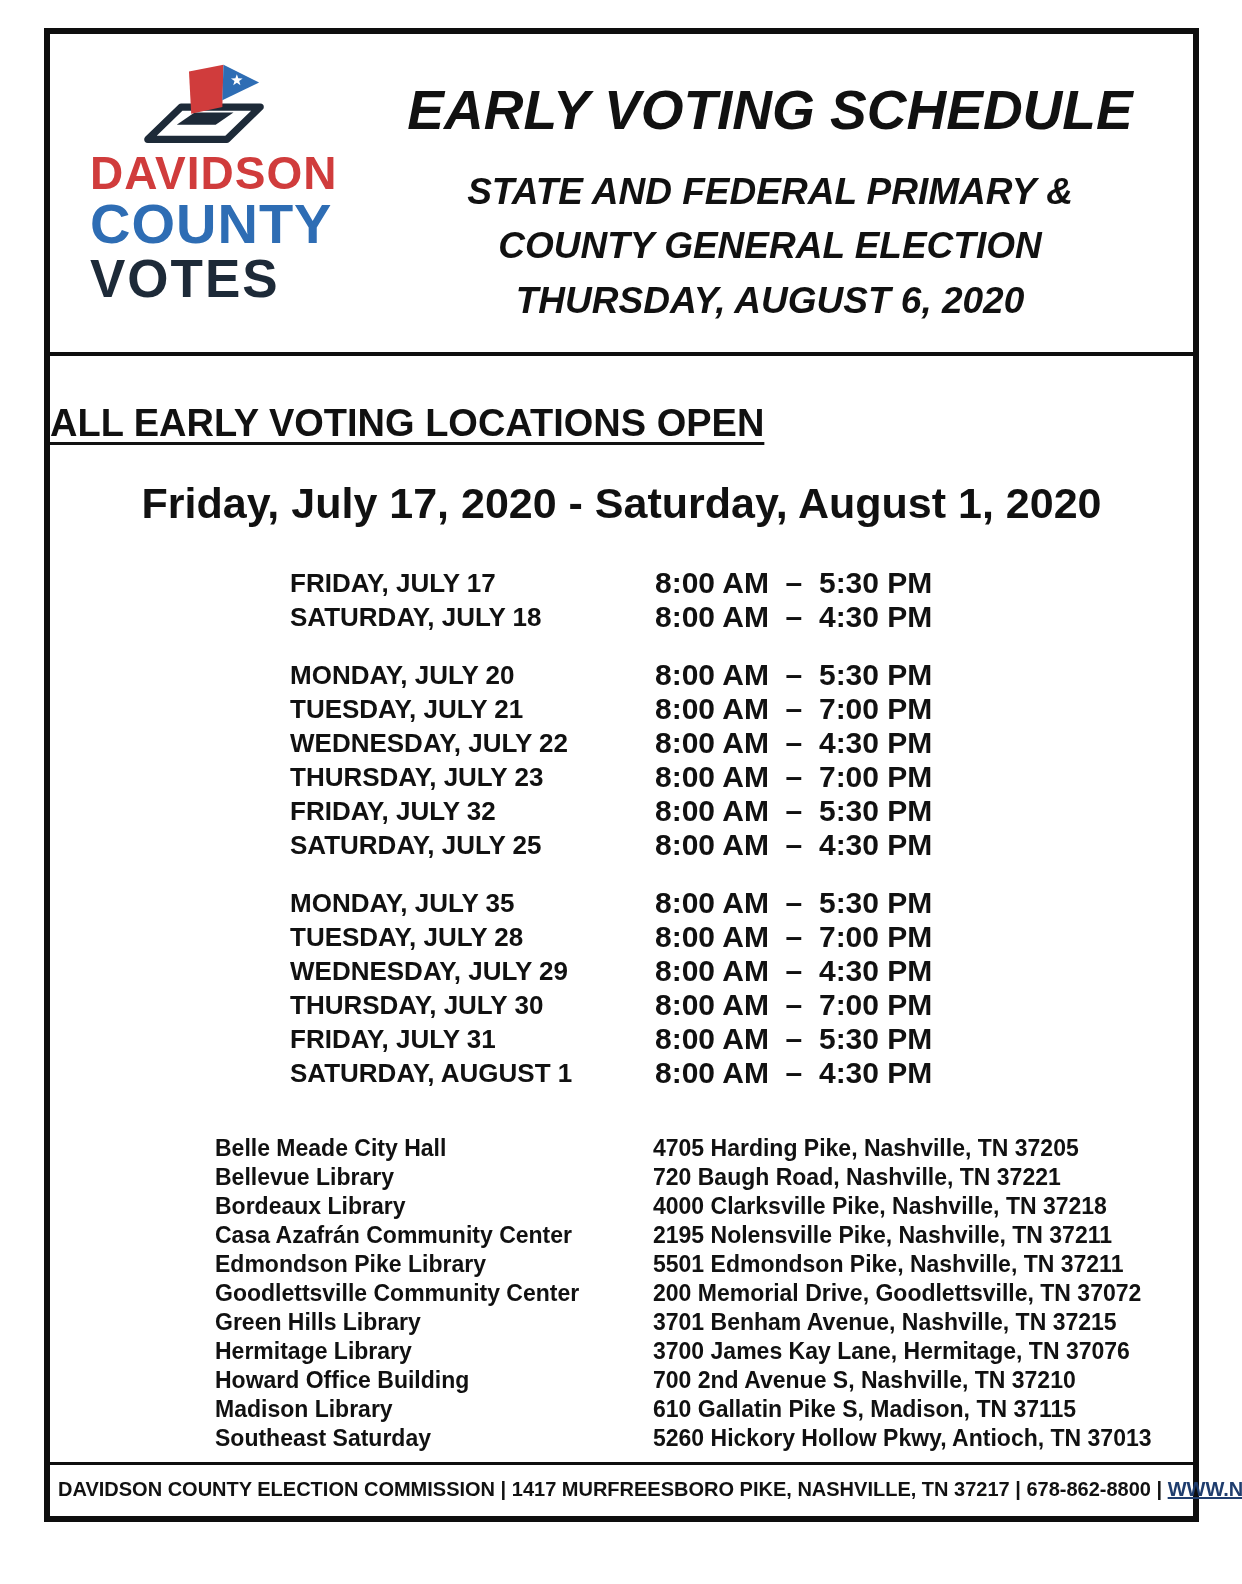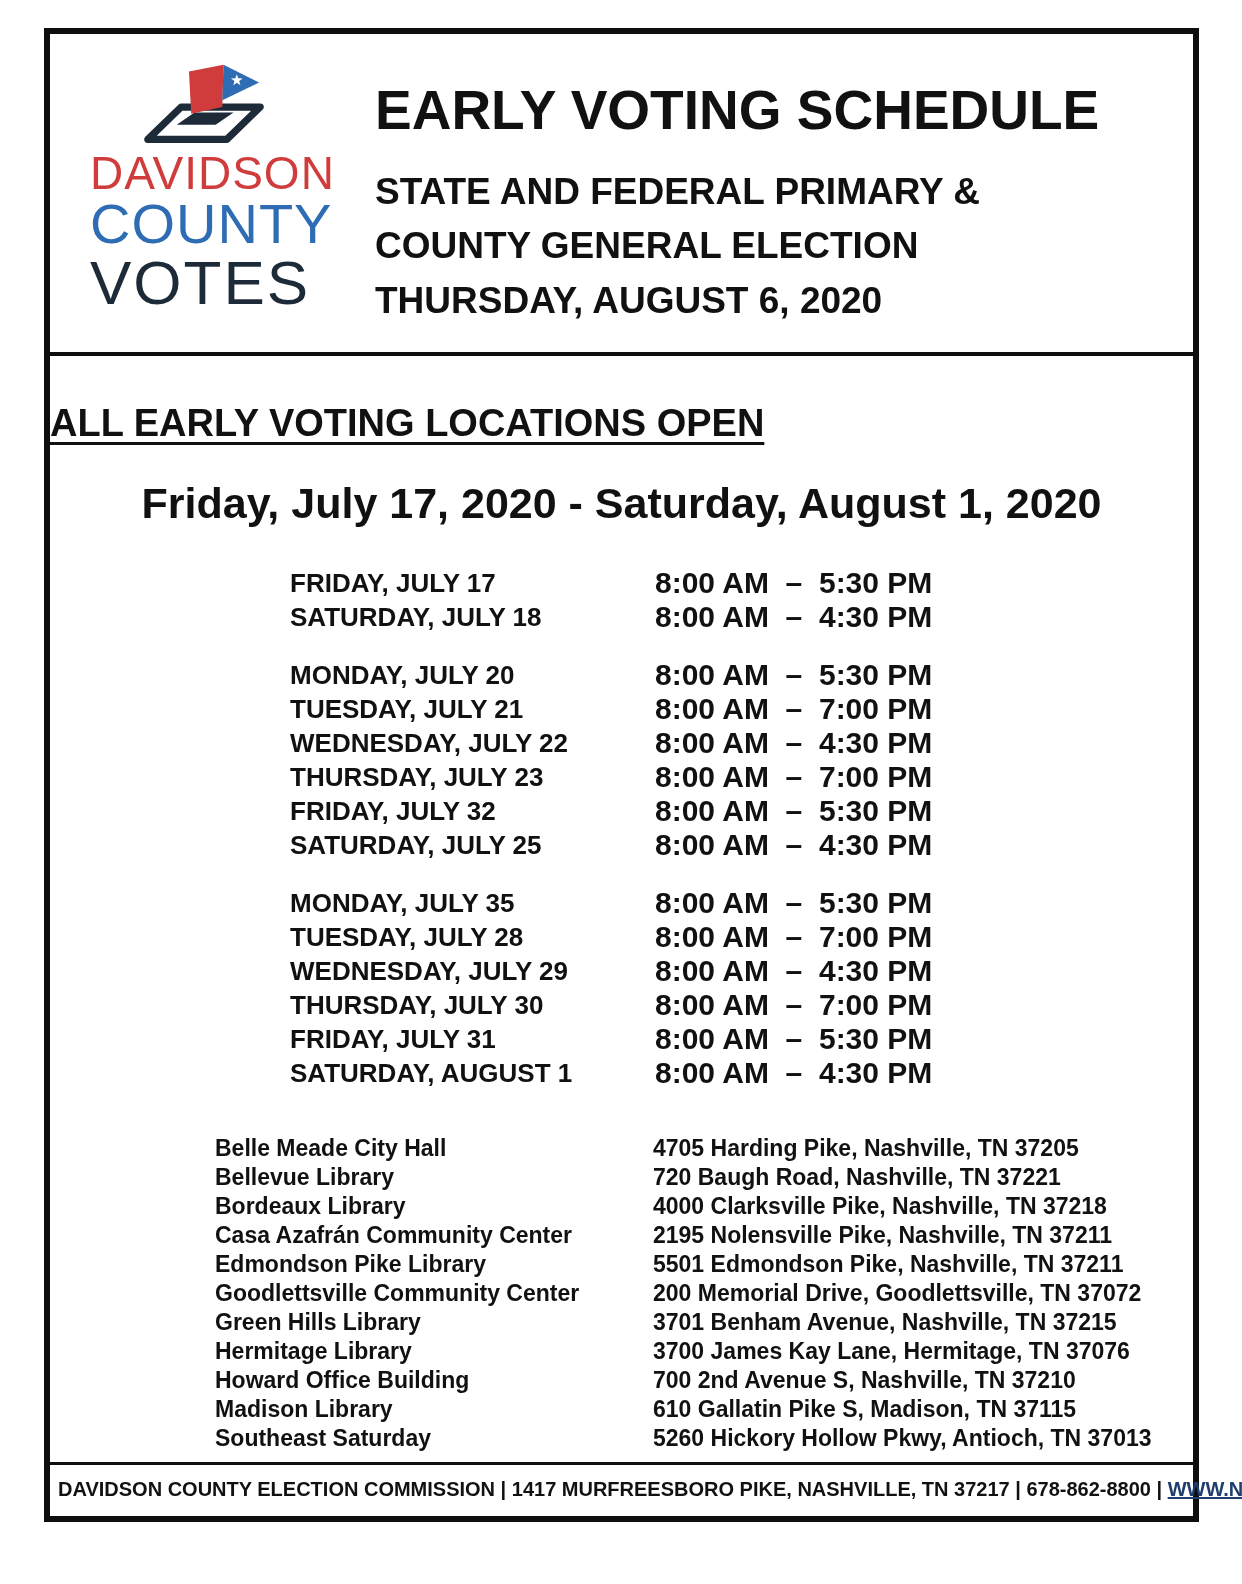--- a/index.html
+++ b/index.html
@@ -11,25 +11,25 @@
   }
   .page { position: relative; width: 1242px; height: 1584px; background: #fff; overflow: hidden; }
   .frame {
     position: absolute; left: 44px; top: 28px;
     width: 1155px; height: 1494px;
     border: 6px solid #0e0e0e; background: #fff;
   }
   .header { display: flex; padding: 26px 28px 0 40px; }
   .logo { flex: 0 0 285px; }
   .logo-icon { display: block; margin-left: 50px; }
-  .logo-text { margin-top: 6px; font-weight: 400; line-height: 1.0; letter-spacing: 1px; }
+  .logo-text { margin-top: 6px; font-weight: 700; line-height: 1.0; letter-spacing: 1px; }
   .logo-l1 { font-size: 46px; color: #d03c3c; }
   .logo-l2 { font-size: 56px; color: #2e6db4; }
-  .logo-l3 { font-size: 62px; color: #1d2a38; letter-spacing: 2px; }
-  .titles { flex: 1; text-align: left; padding-top: 20px; }
+  .logo-l3 { font-size: 53px; color: #1d2a38; letter-spacing: 2px; }
+  .titles { flex: 1; text-align: center; padding-top: 20px; font-style: italic; }
   .main-title { font-size: 55px; font-weight: 700; line-height: 1.1; }
   .subtitle { margin-top: 24px; font-size: 37px; font-weight: 700; line-height: 1.48; }
   .divider { margin-top: 23px; border-top: 4px solid #0e0e0e; }
   .section-heading {
     margin-top: 46px; text-align: left;
     font-size: 38px; font-weight: 700;
     text-decoration: underline; text-decoration-thickness: 3px; text-underline-offset: 6px;
   }
   .date-range { margin-top: 34px; text-align: center; font-size: 43px; font-weight: 700; }
   .schedule { margin: 38px 0 0 240px; }

